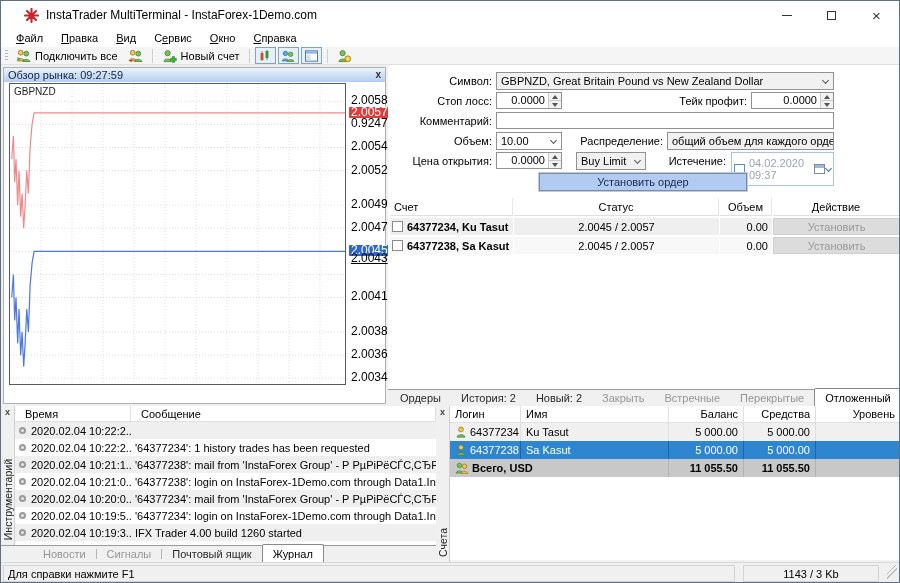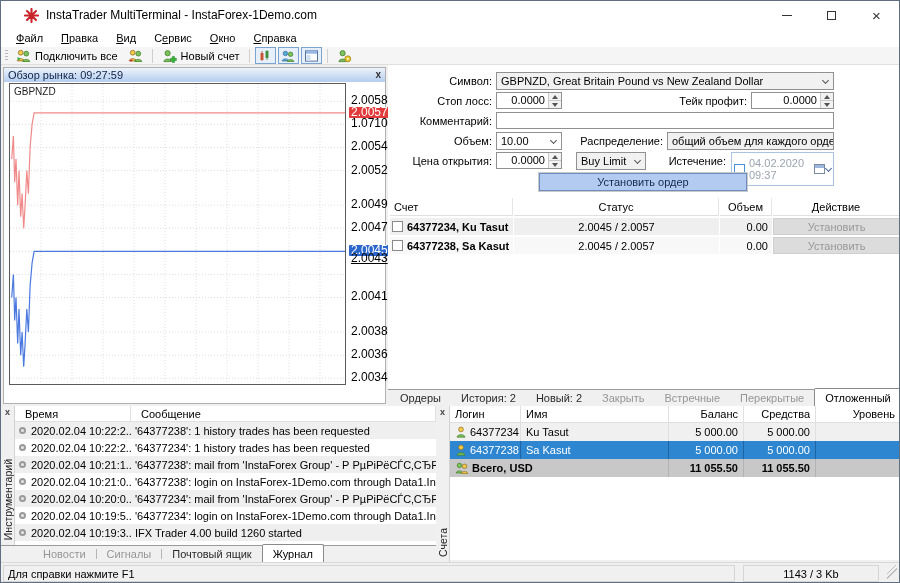--- a/index.html
+++ b/index.html
@@ -272,21 +272,21 @@
             <line x1="0" y1="213.5" x2="335" y2="213.5" stroke="#dedede" stroke-dasharray="1,2"></line>
             <line x1="0" y1="248.1" x2="335" y2="248.1" stroke="#dedede" stroke-dasharray="1,2"></line>
             <line x1="0" y1="271.2" x2="335" y2="271.2" stroke="#dedede" stroke-dasharray="1,2"></line>
             <line x1="0" y1="294.2" x2="335" y2="294.2" stroke="#dedede" stroke-dasharray="1,2"></line>
             <polyline points="1.7,75.0 3.4,51.9 4.7,98.1 6.0,75.0 7.7,121.2 9.0,86.5 10.7,132.7 12.1,109.6 13.7,144.2 15.1,121.2 16.8,86.5 18.4,109.6 20.1,63.5 22.1,40.4 24.1,28.8 335.0,28.8" fill="none" stroke="#f08a8a" stroke-width="1.2"></polyline>
             <polyline points="1.7,213.5 3.4,190.4 4.7,236.5 6.0,213.5 7.7,259.6 9.0,225.0 10.7,271.2 12.1,248.1 13.7,282.7 15.1,259.6 16.8,225.0 18.4,248.1 20.1,201.9 22.1,178.8 24.1,167.3 335.0,167.3" fill="none" stroke="#4b79e0" stroke-width="1.2"></polyline>
           </svg>
         </div>
       <div class="axis">
           <div class="tick" style="top: 12.3077px;">2.0058</div>
-          <div class="tick" style="top: 35.3846px;">1.0710</div>
+          <div class="tick" style="top: 35.3846px;">0.9247</div>
           <div class="tick" style="top: 58.4615px;">2.0054</div>
           <div class="tick" style="top: 81.5385px;">2.0052</div>
           <div class="tick" style="top: 116.154px;">2.0049</div>
           <div class="tick" style="top: 139.231px;">2.0047</div>
           <div class="tick bid" style="top: 162.308px;">2.0045</div>
           <div class="tick" style="top: 170px; text-decoration: underline;">2.0043</div>
           <div class="tick" style="top: 208.462px;">2.0041</div>
           <div class="tick" style="top: 243.077px;">2.0038</div>
           <div class="tick" style="top: 266.154px;">2.0036</div>
           <div class="tick" style="top: 289.231px;">2.0034</div>
@@ -431,21 +431,20 @@
   </div>
 
   <div class="journal">
     <div class="j-head">
       <div>Время</div>
       <div>Сообщение</div>
     </div>
     <div class="j-row odd">
         <span class="j-icon"></span>
         <span class="j-time">2020.02.04 10:22:2...</span>
-        <span class="j-msg">'64377238': 1 history trades has been requested</span>
       </div>
     <div class="j-row">
         <span class="j-icon"></span>
         <span class="j-time">2020.02.04 10:22:2...</span>
         <span class="j-msg">'64377234': 1 history trades has been requested</span>
       </div>
     <div class="j-row odd">
         <span class="j-icon"></span>
         <span class="j-time">2020.02.04 10:21:1...</span>
         <span class="j-msg">'64377238': mail from 'InstaForex Group' - Р РµРіРёСЃС‚СЂР°С†РёСЏ РЅРѕ...</span>

